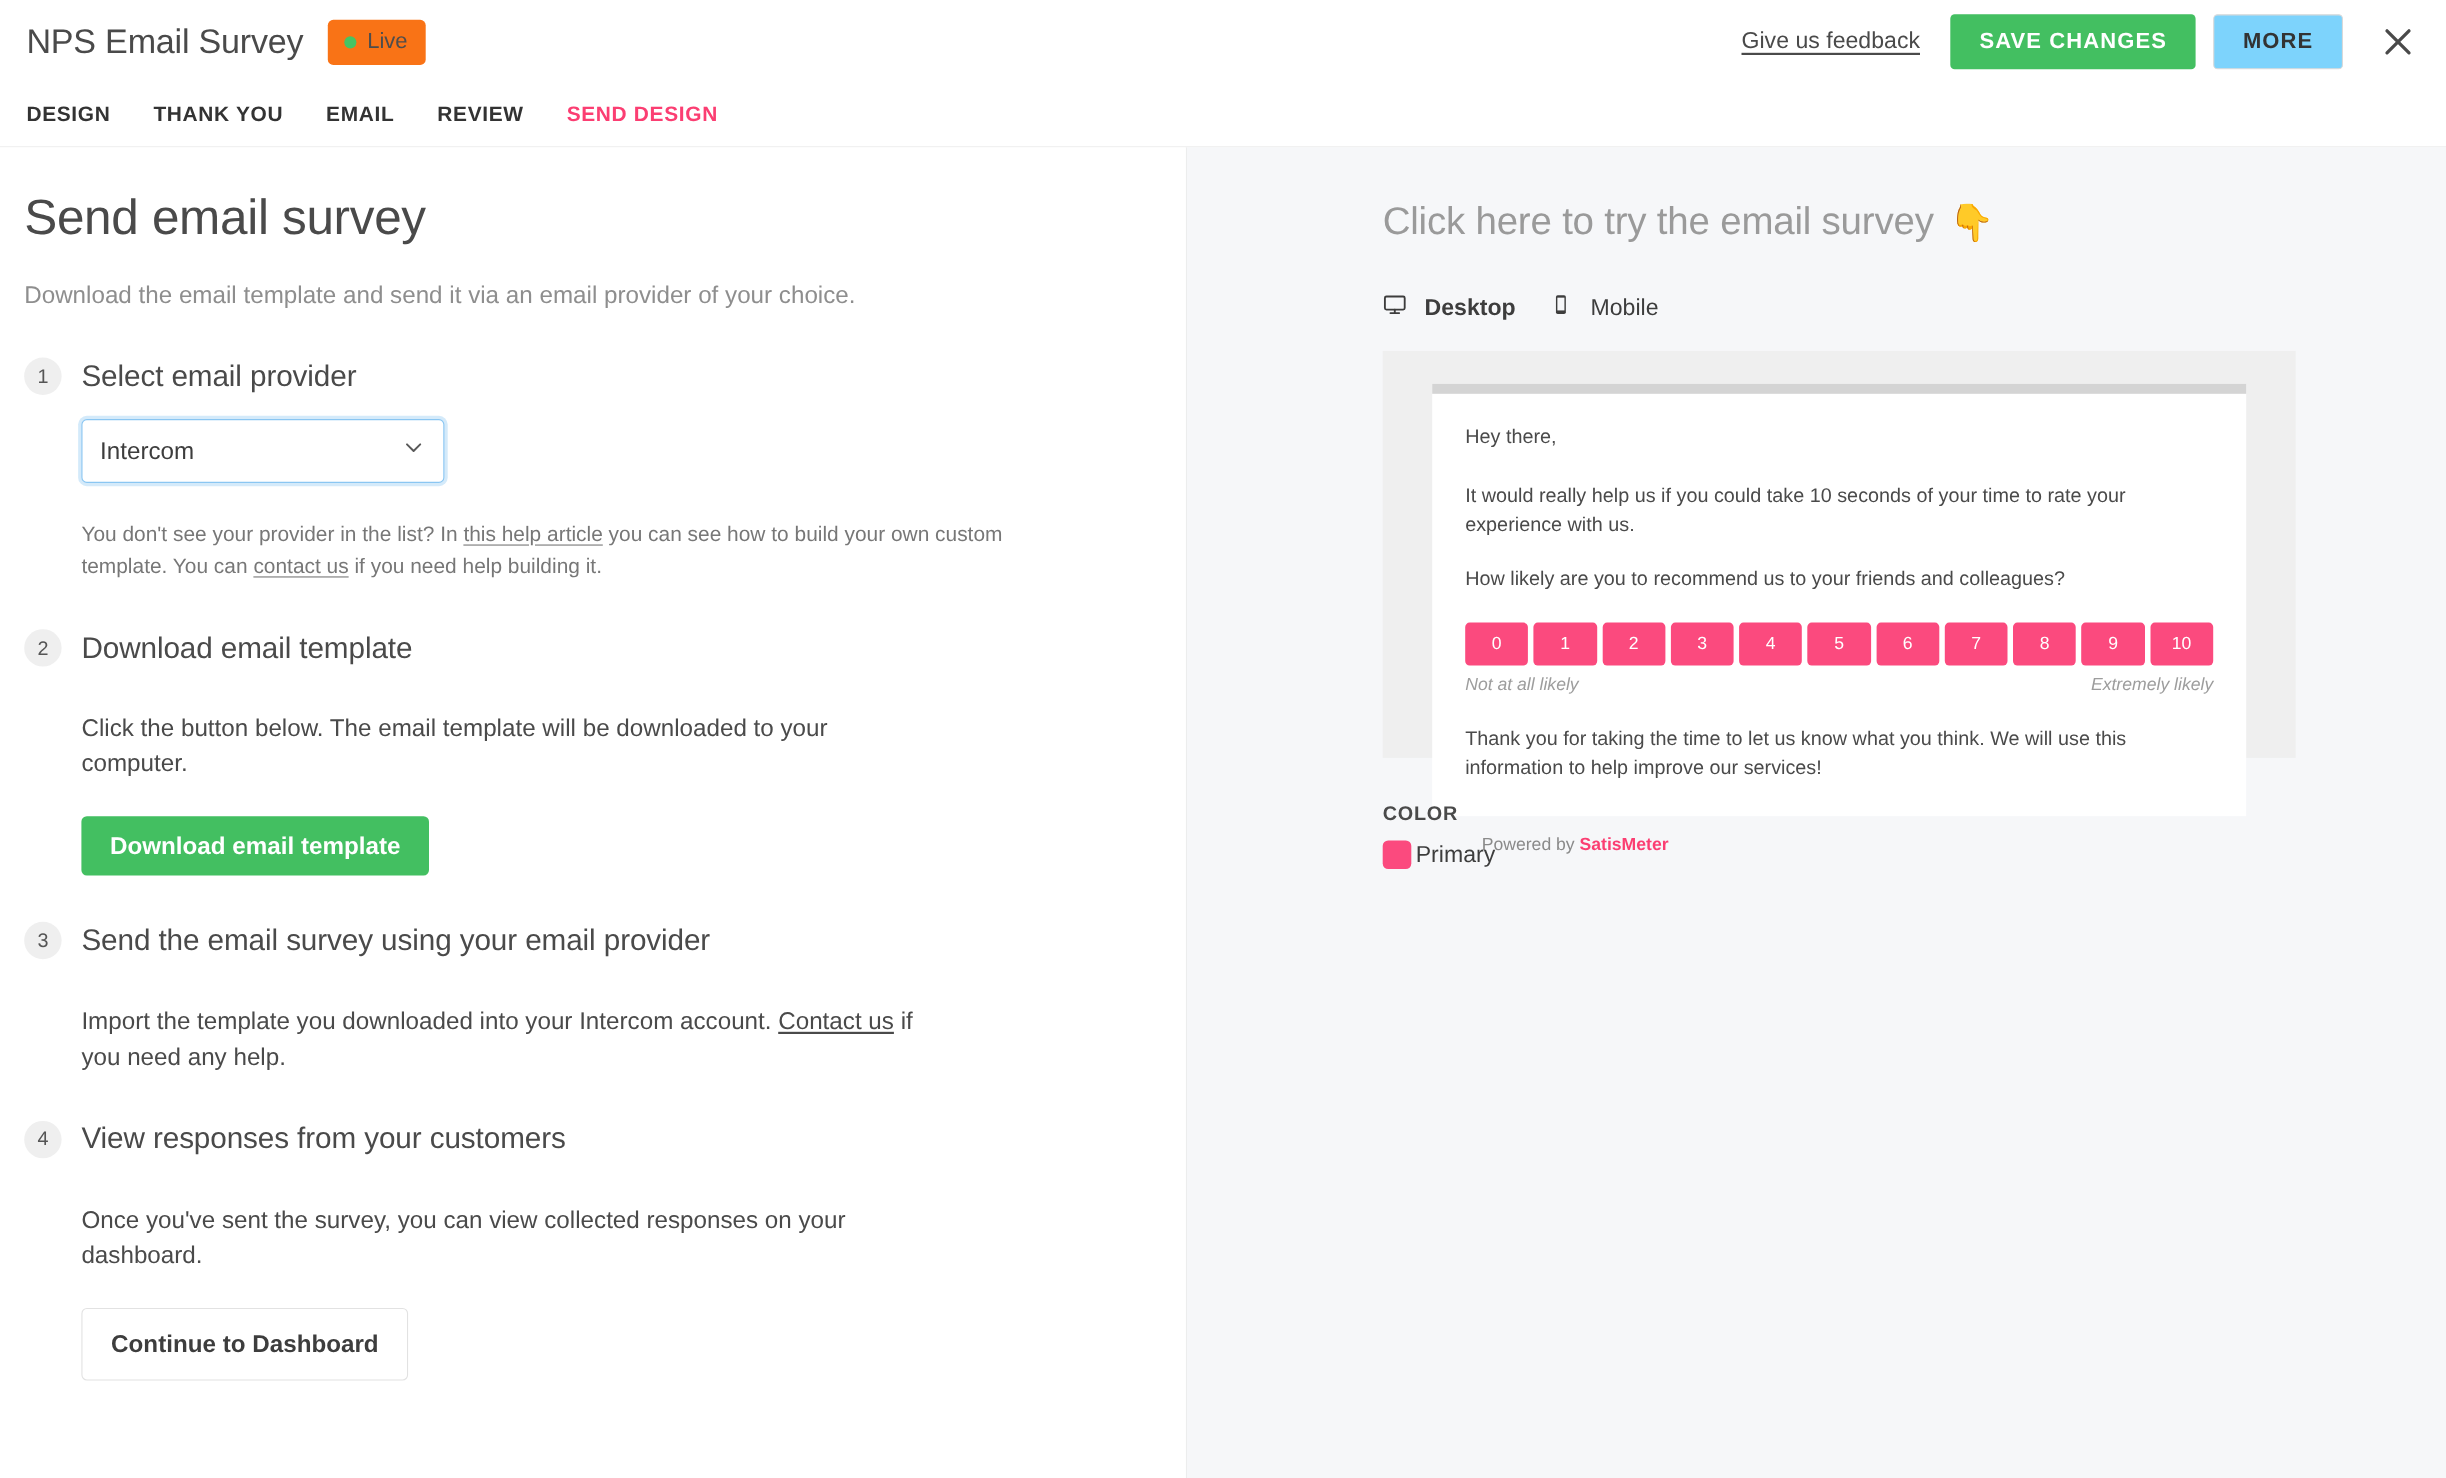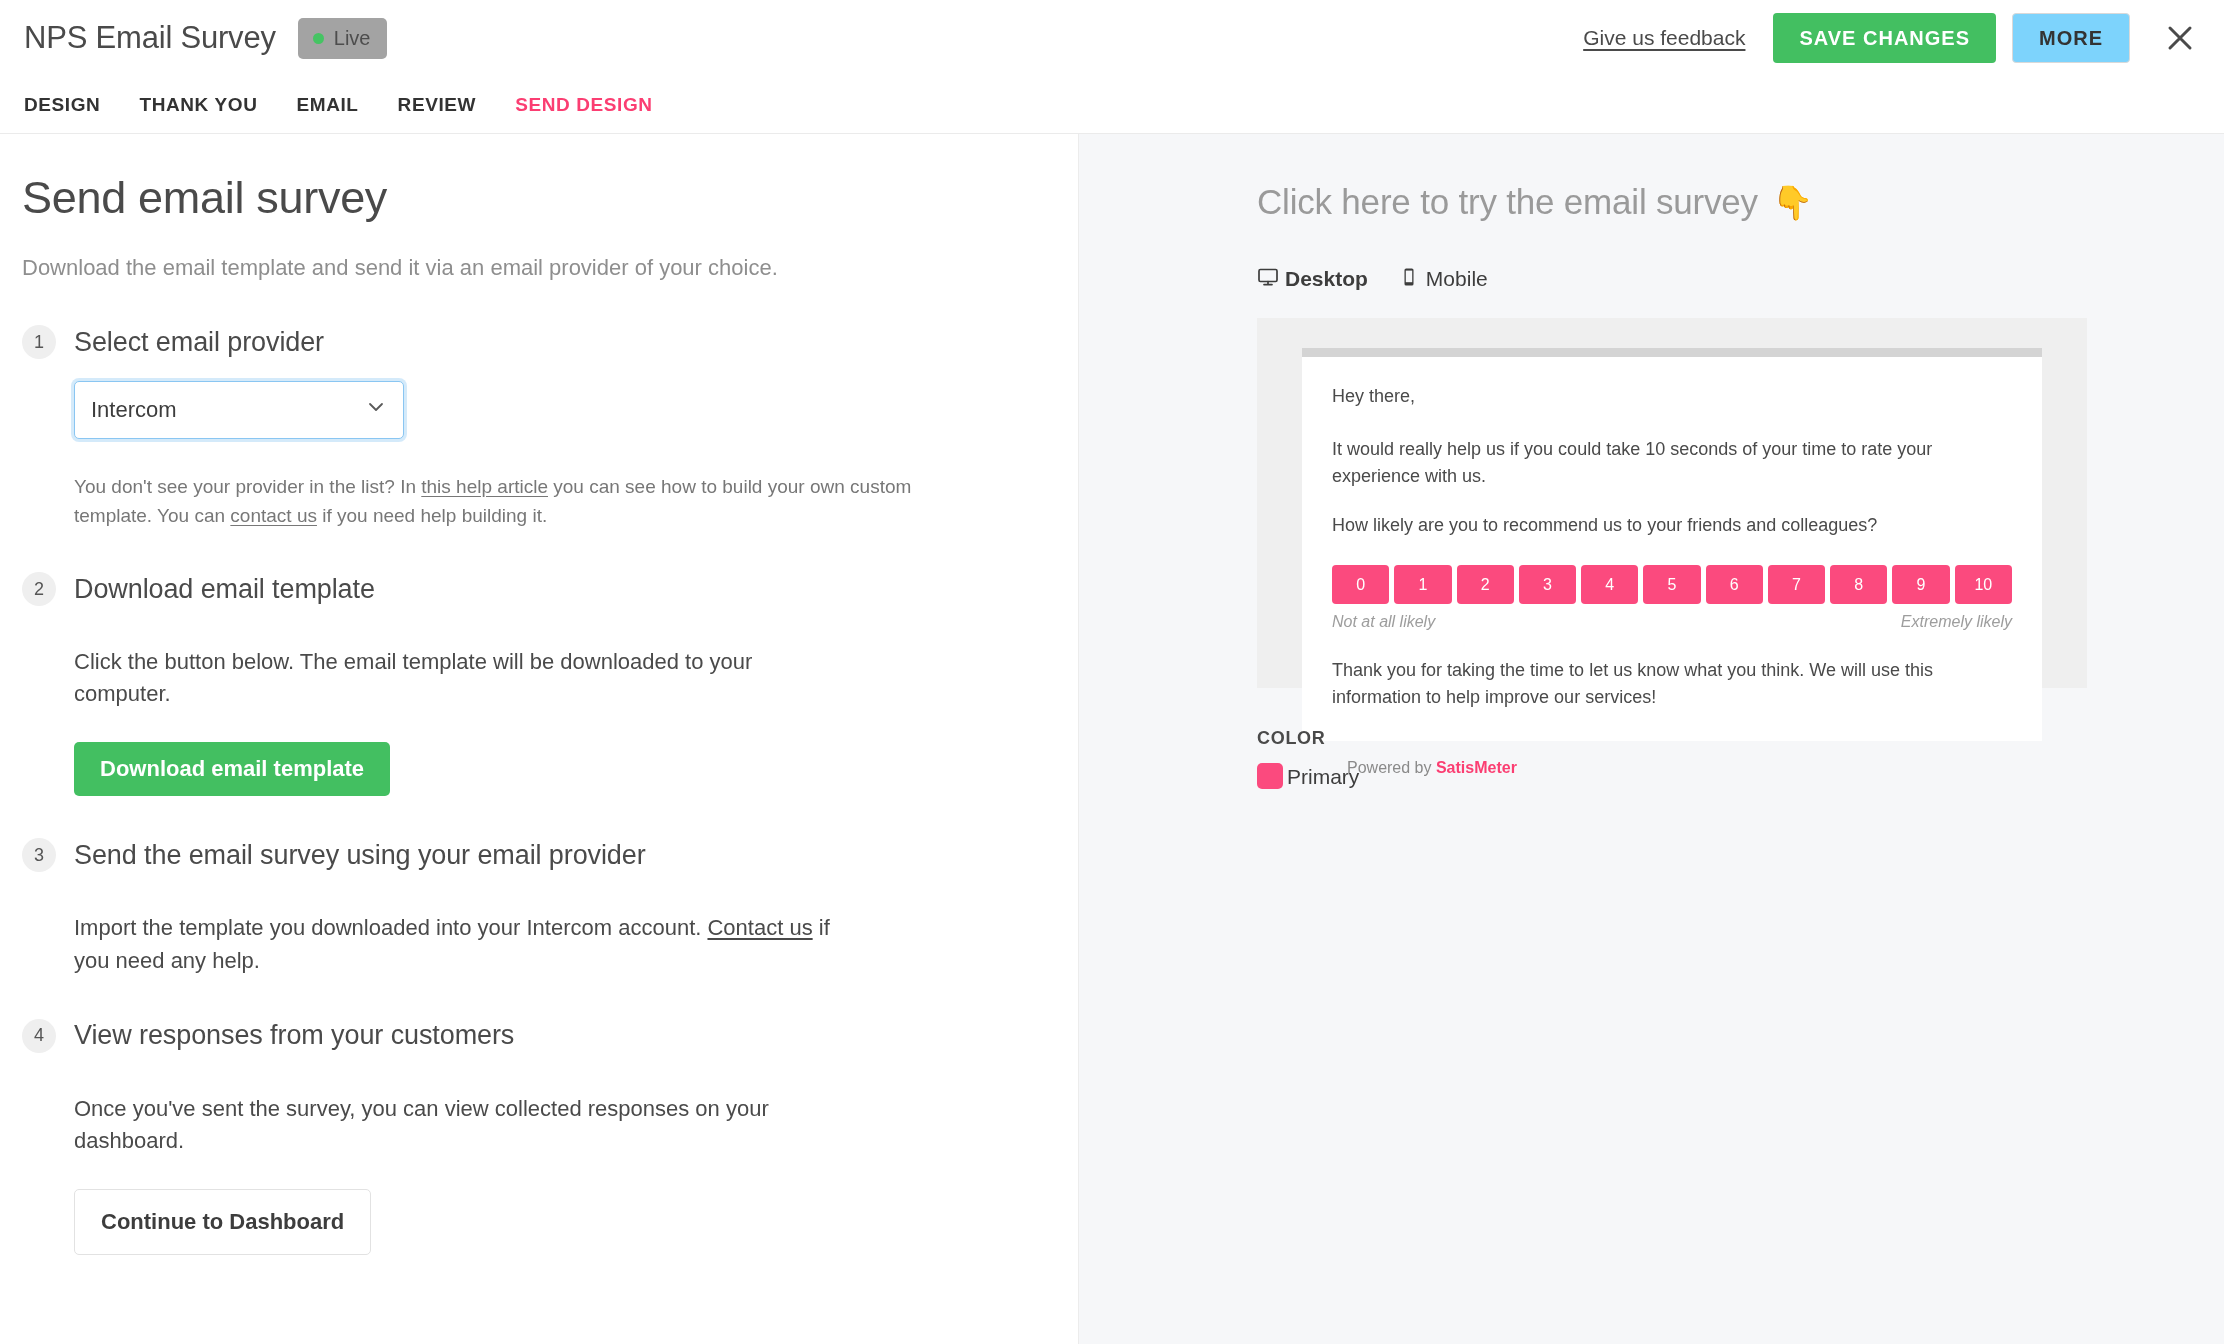--- a/index.html
+++ b/index.html
@@ -20,21 +20,21 @@
     background: #fff;
     position: relative;
   }
   .app-title {
     font-size: 31px; font-weight: 400; color: #4a4a4a; letter-spacing: -0.2px;
     white-space: nowrap;
   }
   .live-badge {
     margin-left: 22px;
     display: inline-flex; align-items: center; gap: 10px;
-    background: #a3a3a3; border-radius: 5px;
+    background: #f97316; border-radius: 5px;
     padding: 9px 17px 9px 15px;
     text-align: center;
   }
   .live-dot { width: 11px; height: 11px; border-radius: 50%; background: #45c463; display:block; }
   .live-label { font-size: 20px; color: #4d4d4d; }
 
   .topbar-right { margin-left: auto; display: flex; align-items: center; gap: 0; }
   .feedback-link {
     font-size: 21px; color: #4a4a4a; text-decoration: underline;
     text-underline-offset: 4px; margin-right: 28px; white-space: nowrap; cursor: pointer;
@@ -138,21 +138,21 @@
   }
 
   
   .preview-title {
     font-size: 35px; color: #9a9a9a; font-weight: 400; letter-spacing: -0.2px;
     display: flex; align-items: center; gap: 14px;
   }
   .hand-emoji { font-size: 33px; line-height: 1; }
 
   .device-tabs { margin-top: 44px; display: flex; align-items: center; gap: 30px; }
-  .device-tab { display: flex; align-items: center; gap: 6px; cursor: pointer; }
+  .device-tab { display: flex; align-items: center; gap: 16px; cursor: pointer; }
   .device-tab .dv-label { font-size: 21px; color: #3d3d3d; }
   .device-tab.active .dv-label { font-weight: 700; }
 
   .email-frame {
     margin-top: 26px; width: 830px; height: 370px;
     background: #efefef; padding: 30px 45px 0 45px;
   }
   .email-card { background: #fff; width: 100%; }
   .email-card-top { height: 9px; background: #d4d4d4; }
   .email-card-inner { padding: 26px 30px 30px 30px; }

